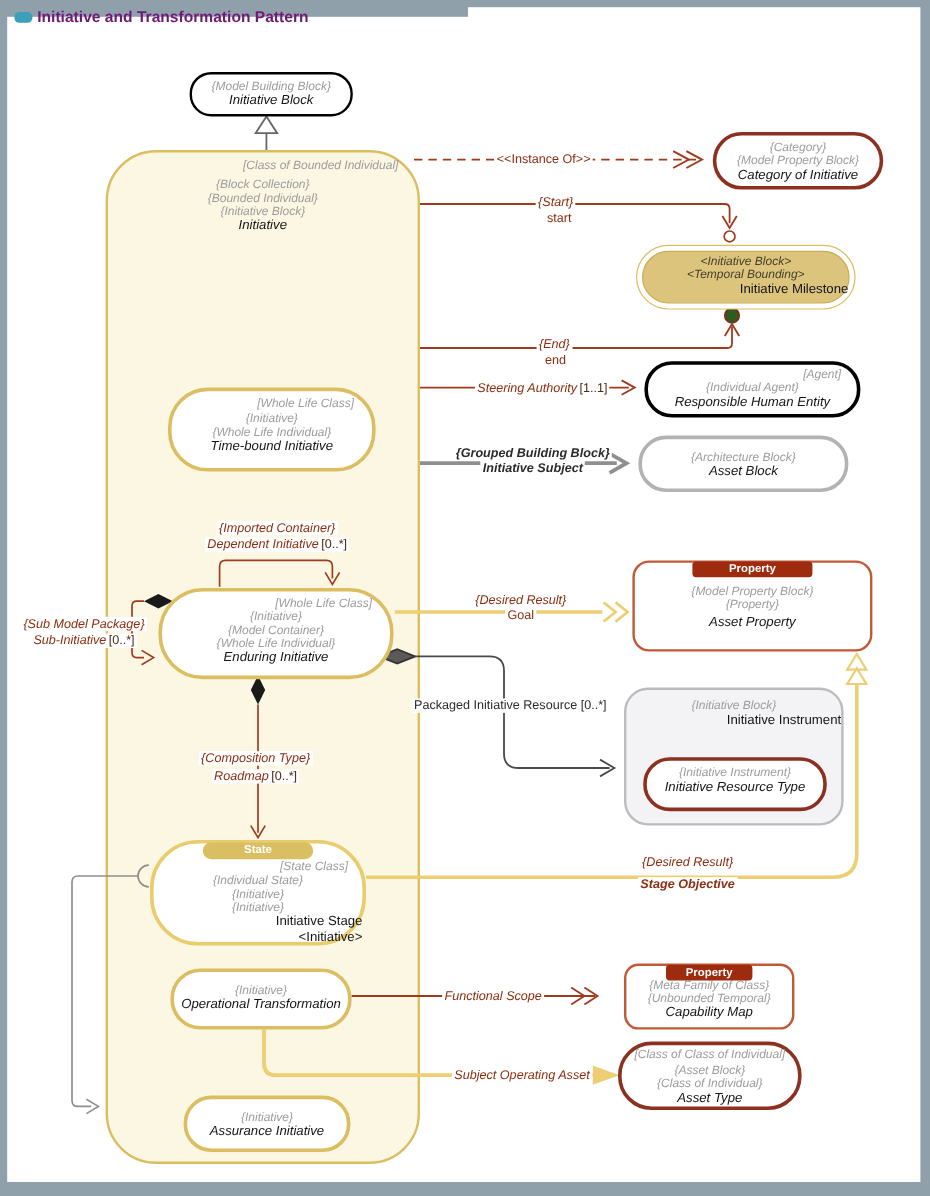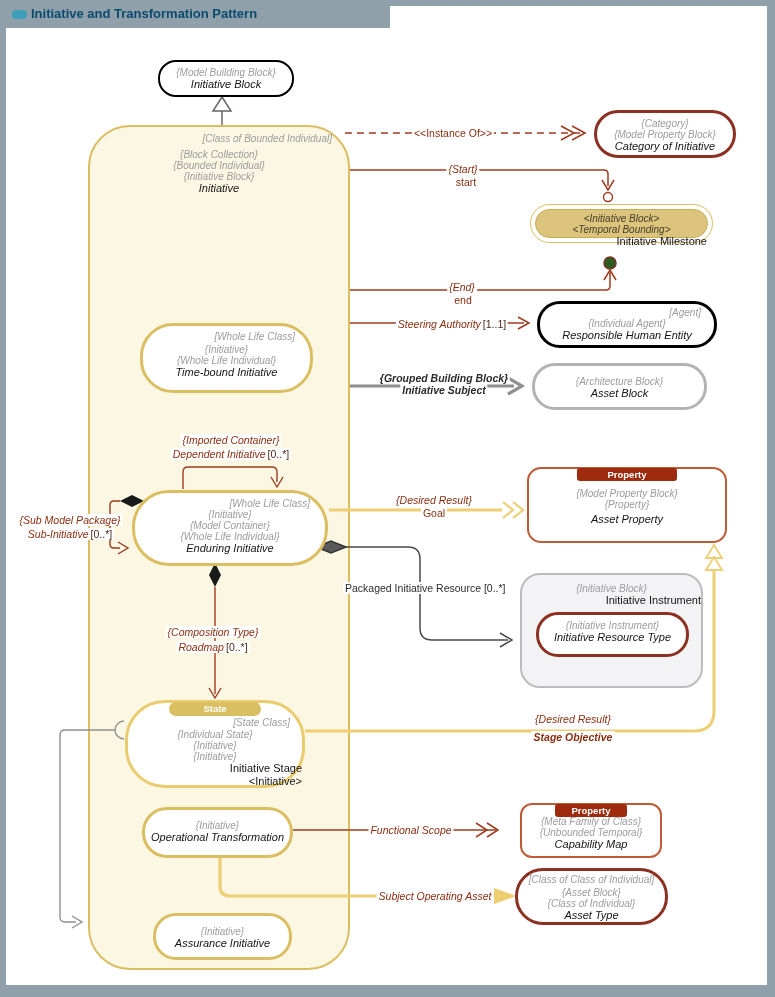--- a/index.html
+++ b/index.html
@@ -1,19 +1,19 @@
 <!DOCTYPE html>
 <html><head>
 <meta charset="utf-8">
 <style>
   * { box-sizing: border-box; margin: 0; padding: 0; }
   body { font-family: "Liberation Sans", sans-serif; }
   #frame { position: relative; width: 775px; height: 997px; background: #8FA0AB; overflow: hidden; }
   #canvas { position: absolute; left: 6px; top: 6px; width: 761px; height: 979px; background: #ffffff; }
-  #titlebar { position: absolute; left: 0; top: 0; width: 390px; height: 28px; background: #8FA0AB; color: #0c4a6e; font-weight: bold; font-size: 13px; line-height: 28px; padding-left: 31px; }
+  #titlebar { position: absolute; left: 0; top: 0; width: 390px; height: 14px; background: #8FA0AB; color: #701a75; font-weight: bold; font-size: 13px; line-height: 28px; padding-left: 31px; }
   #titleicon { position: absolute; left: 12px; top: 10px; width: 15px; height: 9px; background: #3E9FBB; border-radius: 4px; }
   svg.layer { position: absolute; left: 0; top: 0; pointer-events: none; }
   .node { position: absolute; background: #fff; text-align: center; }
   .stereo { font-size: 10px; line-height: 11px; color: #9C9C9C; font-style: italic; }
   .stereo.dark { color: #45402C; }
   .nname { font-size: 11px; line-height: 13px; color: #141414; font-weight: normal; font-style: italic; }
   .nname.upright { font-style: normal; font-size: 11px; text-align: right; }
   .corner { position: absolute; font-size: 10px; color: #9C9C9C; font-style: italic; white-space: nowrap; }
   .hdrpill { position: absolute; left: 50%; transform: translateX(-50%); top: -1px; background: #9E2B0E; color: #fff; font-size: 9.5px; font-weight: bold; line-height: 13px; height: 13px; border-radius: 3px; }
   .statepill { position: absolute; left: 50%; transform: translateX(-50%); top: -1px; background: #D9BE62; color: #fff; font-size: 9.5px; font-weight: bold; line-height: 14px; height: 14px; width: 92px; border-radius: 7px; }
@@ -136,21 +136,21 @@
     <div class="stereo">{Model Building Block}</div>
     <div class="nname">Initiative Block</div>
   </div>
 
   <div class="node" style="left:594px; top:110px; width:142px; height:48px; border:3px solid #8C3021; border-radius:24px; padding-top:5px;">
     <div class="stereo">{Category}</div>
     <div class="stereo">{Model Property Block}</div>
     <div class="nname">Category of Initiative</div>
   </div>
 
-  <div class="node" style="left:530px; top:204px; width:183px; height:39px; border:1.5px solid #DCBE62; border-radius:27px;">
+  <div class="node" style="left:530px; top:204px; width:183px; height:54px; border:1.5px solid #DCBE62; border-radius:27px;">
     <div style="position:absolute; left:4px; top:4px; right:4px; bottom:4px; background:#DCC47C; border:1px solid #C9AD55; border-radius:22px; padding-top:3px;">
       <div class="stereo dark">&lt;Initiative Block&gt;</div>
       <div class="stereo dark">&lt;Temporal Bounding&gt;</div>
       <div class="nname upright">Initiative Milestone</div>
     </div>
   </div>
 
   <div class="node" style="left:537px; top:301px; width:180px; height:47px; border:3px solid #000000; border-radius:23px; padding-top:14px;">
     <div class="corner" style="top:3px; right:13px;">[Agent]</div>
     <div class="stereo">{Individual Agent}</div>
@@ -180,21 +180,21 @@
   <div class="node" style="left:527px; top:467px; width:200px; height:76px; border:2px solid #C05A36; border-radius:14px; padding-top:19px;">
     <div class="hdrpill" style="width:100px;">Property</div>
     <div class="stereo">{Model Property Block}</div>
     <div class="stereo">{Property}</div>
     <div class="nname" style="margin-top:3px;">Asset Property</div>
   </div>
 
   <div class="node" style="left:520px; top:573px; width:183px; height:115px; background:#F3F3F6; border:2.5px solid #BCBCC0; border-radius:20px; padding-top:8px;">
     <div class="stereo">{Initiative Block}</div>
     <div class="nname upright">Initiative Instrument</div>
-    <div class="node" style="left:14px; top:37px; width:153px; height:45px; border:3.5px solid #8C3021; border-radius:22px; padding-top:5px;text-align:center;">
+    <div class="node" style="left:14px; top:56px; width:153px; height:45px; border:3.5px solid #8C3021; border-radius:22px; padding-top:5px;text-align:center;">
       <div class="stereo">{Initiative Instrument}</div>
       <div class="nname">Initiative Resource Type</div>
     </div>
   </div>
 
   <div class="node" style="left:125px; top:700px; width:180px; height:88px; border:3.5px solid #E8CC6E; border-radius:40px; padding-top:26px;">
     <div class="statepill">State</div>
     <div class="corner" style="top:14px; right:12px;">[State Class]</div>
     <div class="stereo">{Individual State}</div>
     <div class="stereo">{Initiative}</div>

